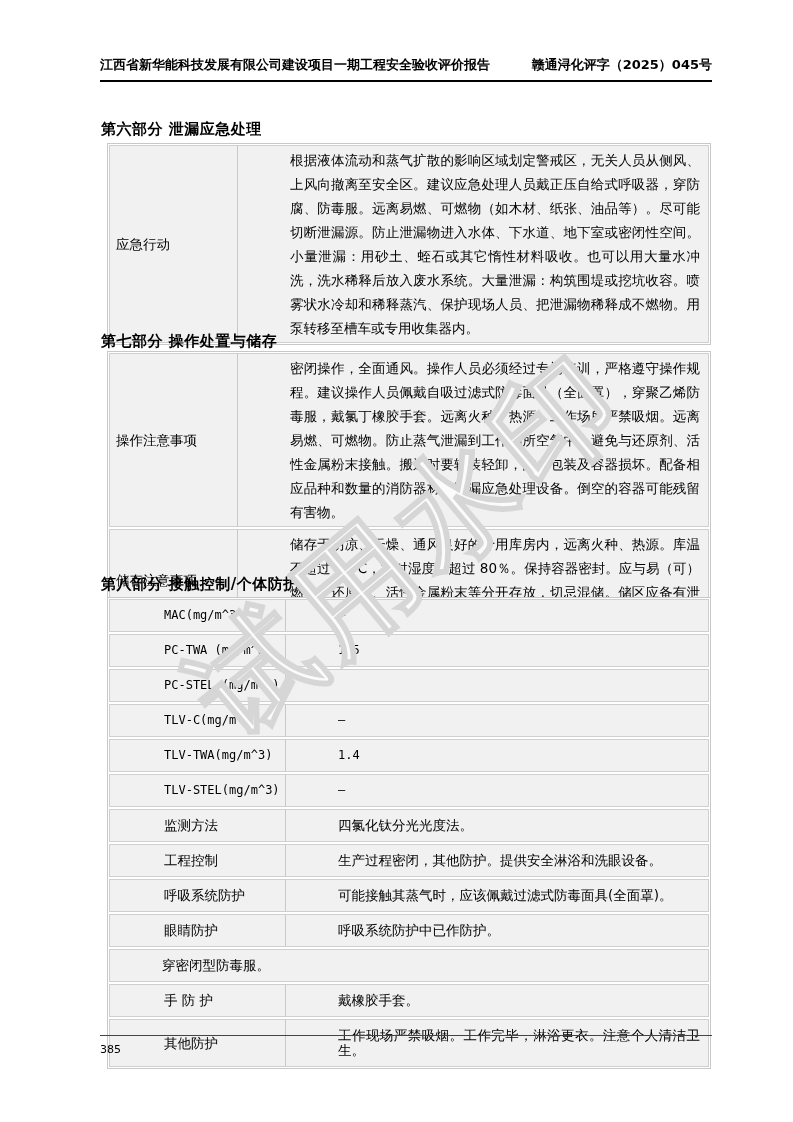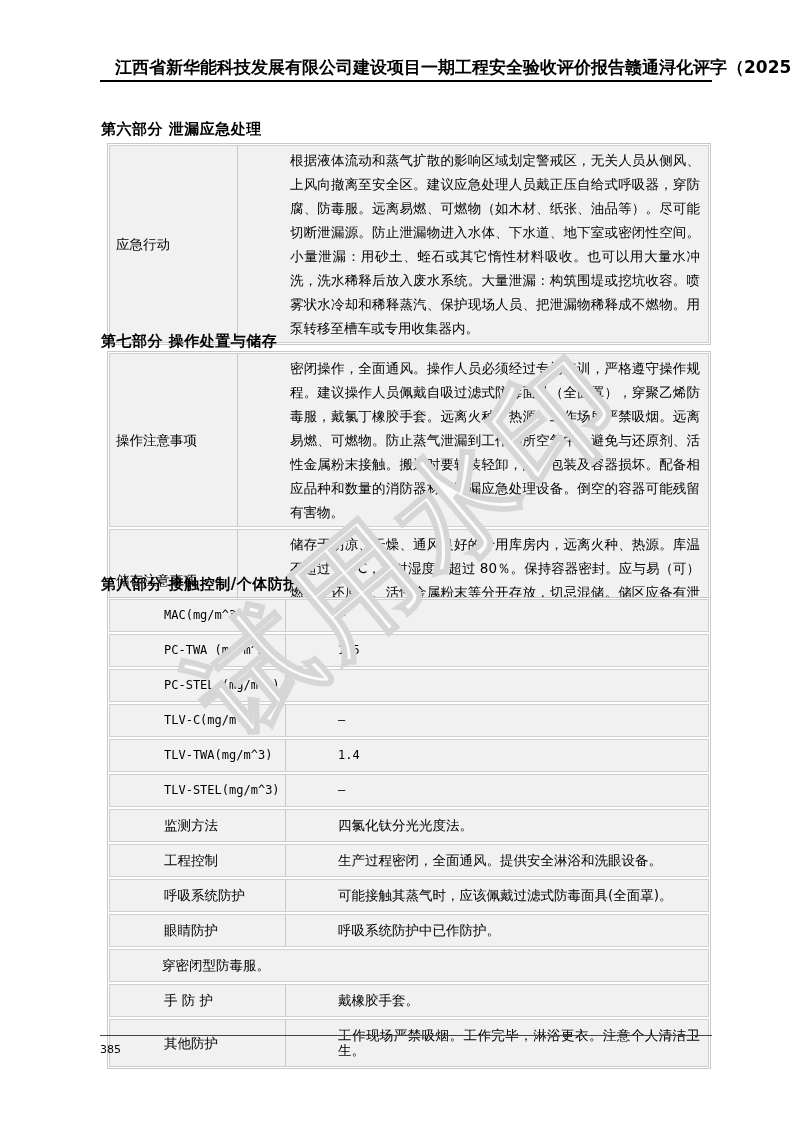--- a/index.html
+++ b/index.html
@@ -10,21 +10,21 @@
     color:#000;
     position:relative;
     overflow:hidden;
   }
   .abs { position:absolute; }
 
   
   .hdr {
     left:100px; top:56px; width:612px;
     display:flex; justify-content:space-between; 
-    font-size:17px; font-weight:bold; white-space:nowrap;margin-left:15px;
+    font-size:13px; font-weight:bold; white-space:nowrap;
   }
   .hdr-rule { left:100px; top:80px; width:612px; border-top:2px solid #000; }
 
   
   .sec-title { left:101px; font-size:15px; font-weight:bold; letter-spacing:0.5px; }
 
   
   .tbl {
     left:107px; width:604px;
     border:1px solid #c8c8c8;
@@ -131,21 +131,21 @@
   <div class="row row-s mono">
     <div class="cell-label">TLV-STEL(mg/m^3)</div>
     <div class="cell-content">—</div>
   </div>
   <div class="row row-s">
     <div class="cell-label">监测方法</div>
     <div class="cell-content">四氯化钛分光光度法。</div>
   </div>
   <div class="row row-s">
     <div class="cell-label">工程控制</div>
-    <div class="cell-content">生产过程密闭，全面通风。提供安全淋浴和洗眼设备。</div>
+    <div class="cell-content">生产过程密闭，其他防护。提供安全淋浴和洗眼设备。</div>
   </div>
   <div class="row row-s">
     <div class="cell-label">呼吸系统防护</div>
     <div class="cell-content">可能接触其蒸气时，应该佩戴过滤式防毒面具(全面罩)。</div>
   </div>
   <div class="row row-s">
     <div class="cell-label">眼睛防护</div>
     <div class="cell-content">呼吸系统防护中已作防护。</div>
   </div>
   <div class="row row-s">

